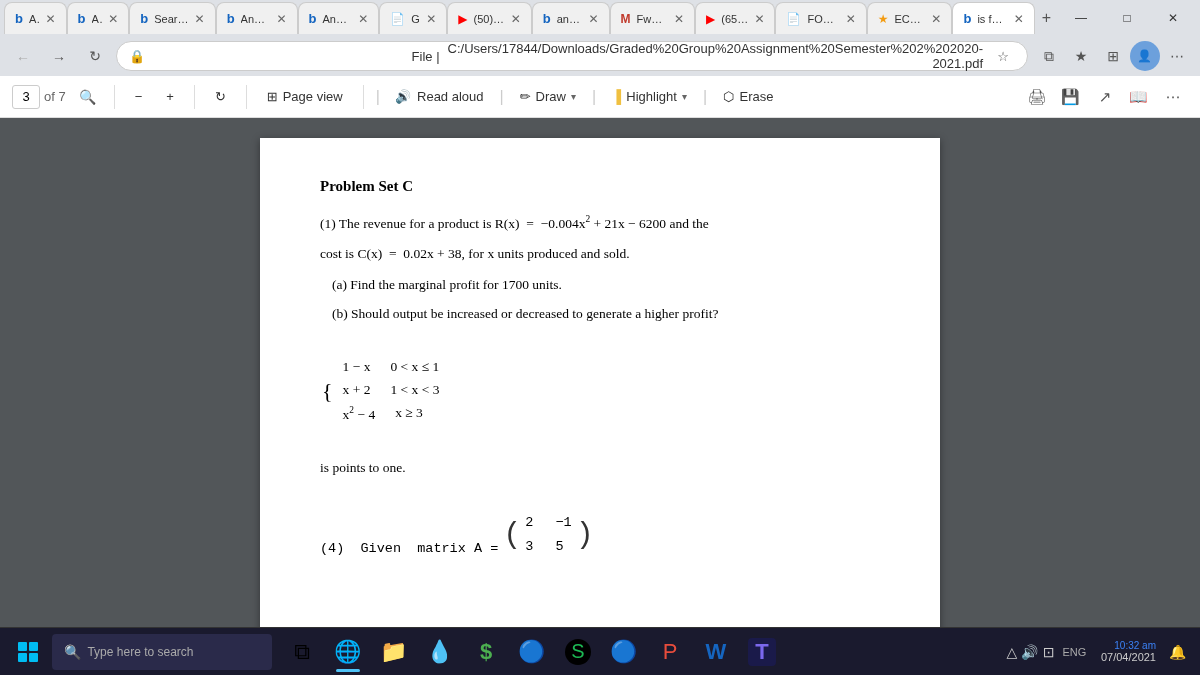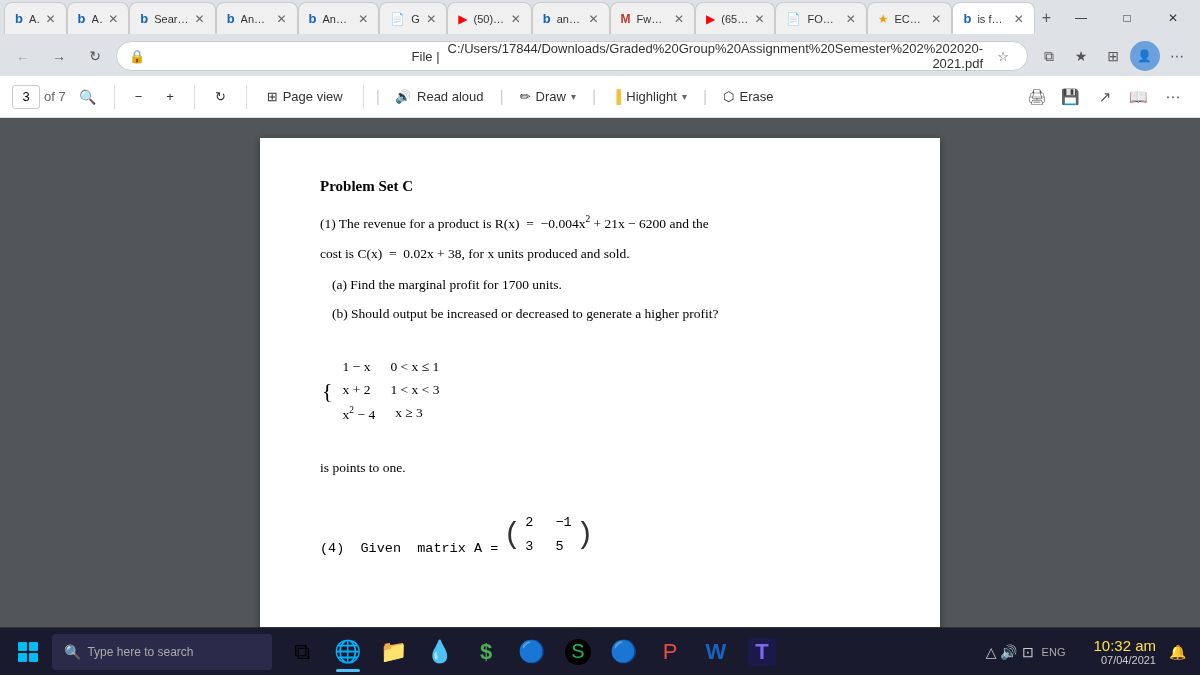--- a/index.html
+++ b/index.html
@@ -65,21 +65,21 @@
     .taskbar-search-icon { font-size: 14px; color: #aaa; }
     .taskbar-search-text { font-size: 12px; color: #aaa; }
     .taskbar-icons { display: flex; align-items: center; gap: 2px; margin-left: 4px; }
     .taskbar-app { width: 44px; height: 44px; display: flex; align-items: center; justify-content: center; cursor: pointer; border-radius: 4px; position: relative; }
     .taskbar-app.active::after { content: ''; position: absolute; bottom: 2px; left: 50%; transform: translateX(-50%); width: 24px; height: 3px; background: #4fc3f7; border-radius: 2px; }
     .taskbar-app-icon { font-size: 22px; }
     .taskbar-right { margin-left: auto; display: flex; align-items: center; gap: 8px; }
     .sys-tray { display: flex; align-items: center; gap: 4px; }
     .tray-icon { font-size: 14px; color: #ccc; cursor: pointer; }
     .time-date { text-align: right; cursor: pointer; }
-    .time { font-size: 15px; color: #fde047; margin-left: 20px; }
+    .time { font-size: 10px; color: #3b82f6; margin-left: 20px; }
     .date { font-size: 11px; color: #ccc; }
     .notification-btn { width: 28px; height: 28px; display: flex; align-items: center; justify-content: center; cursor: pointer; font-size: 14px; color: #ccc; }
 
     
     .win-logo { width: 20px; height: 20px; display: grid; grid-template-columns: 1fr 1fr; gap: 2px; }
     .win-logo-q { border-radius: 1px; }
     .win-logo-q:nth-child(1) { background: #00bcf2; }
     .win-logo-q:nth-child(2) { background: #00bcf2; }
     .win-logo-q:nth-child(3) { background: #00bcf2; }
     .win-logo-q:nth-child(4) { background: #00bcf2; }

